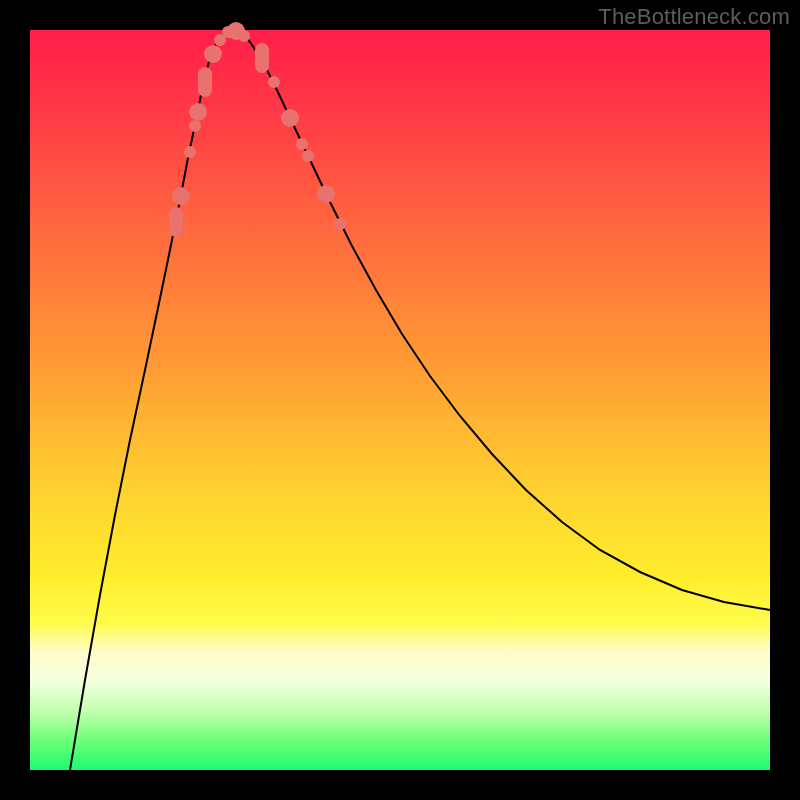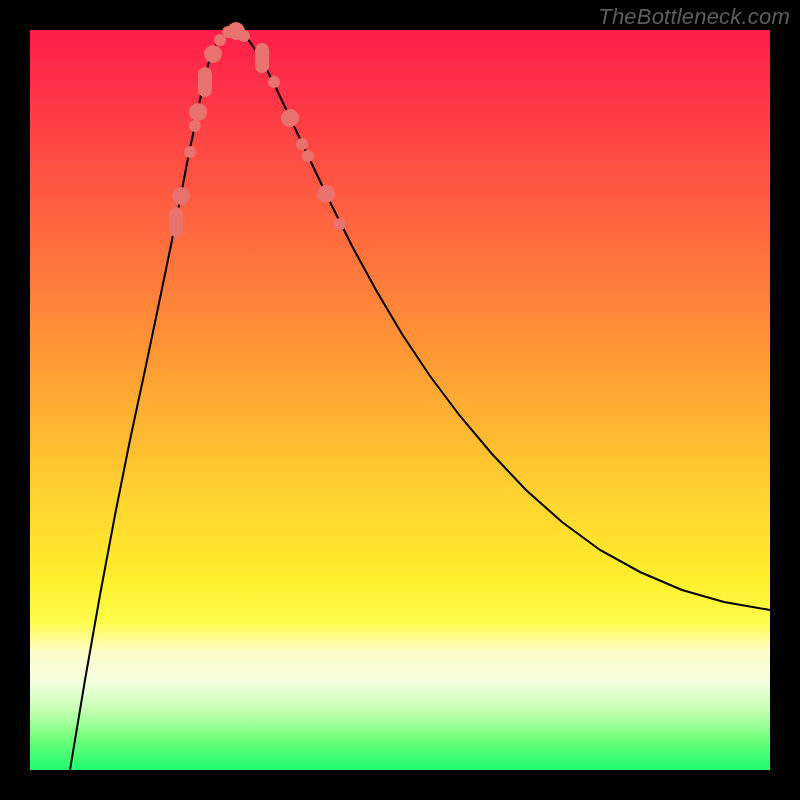--- a/index.html
+++ b/index.html
@@ -9,21 +9,20 @@
     height: 800px;
     overflow: hidden;
     background: #000;
     font-family: Arial, Helvetica, sans-serif;
   }
   .frame {
     position: relative;
     width: 800px;
     height: 636px;
     background: #000;
-    font-style: italic;
   }
   .plot-area {
     position: absolute;
     left: 30px;
     top: 30px;
     width: 740px;
     height: 740px;
     background: linear-gradient(
       to bottom,
       #ff1e4a 0%,

